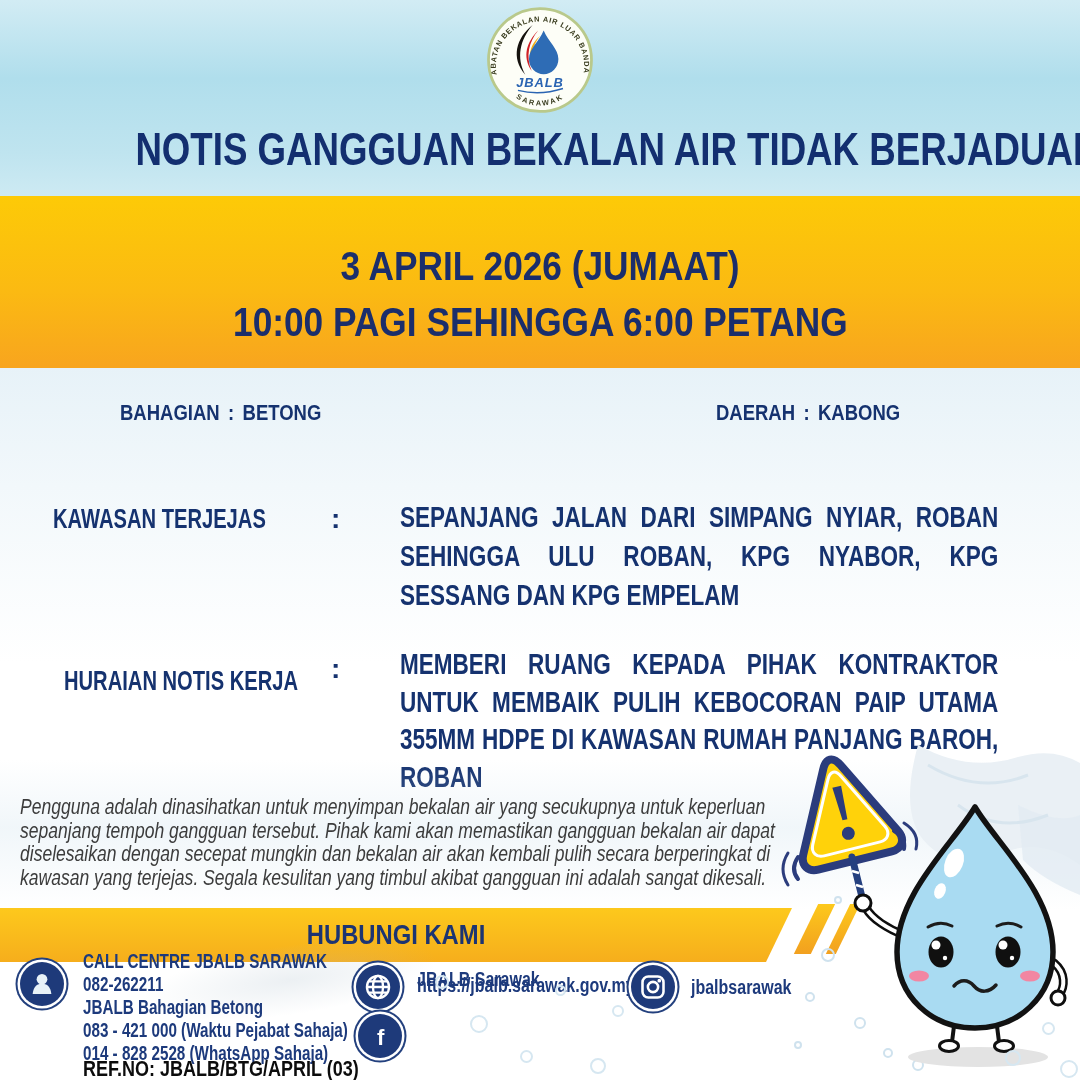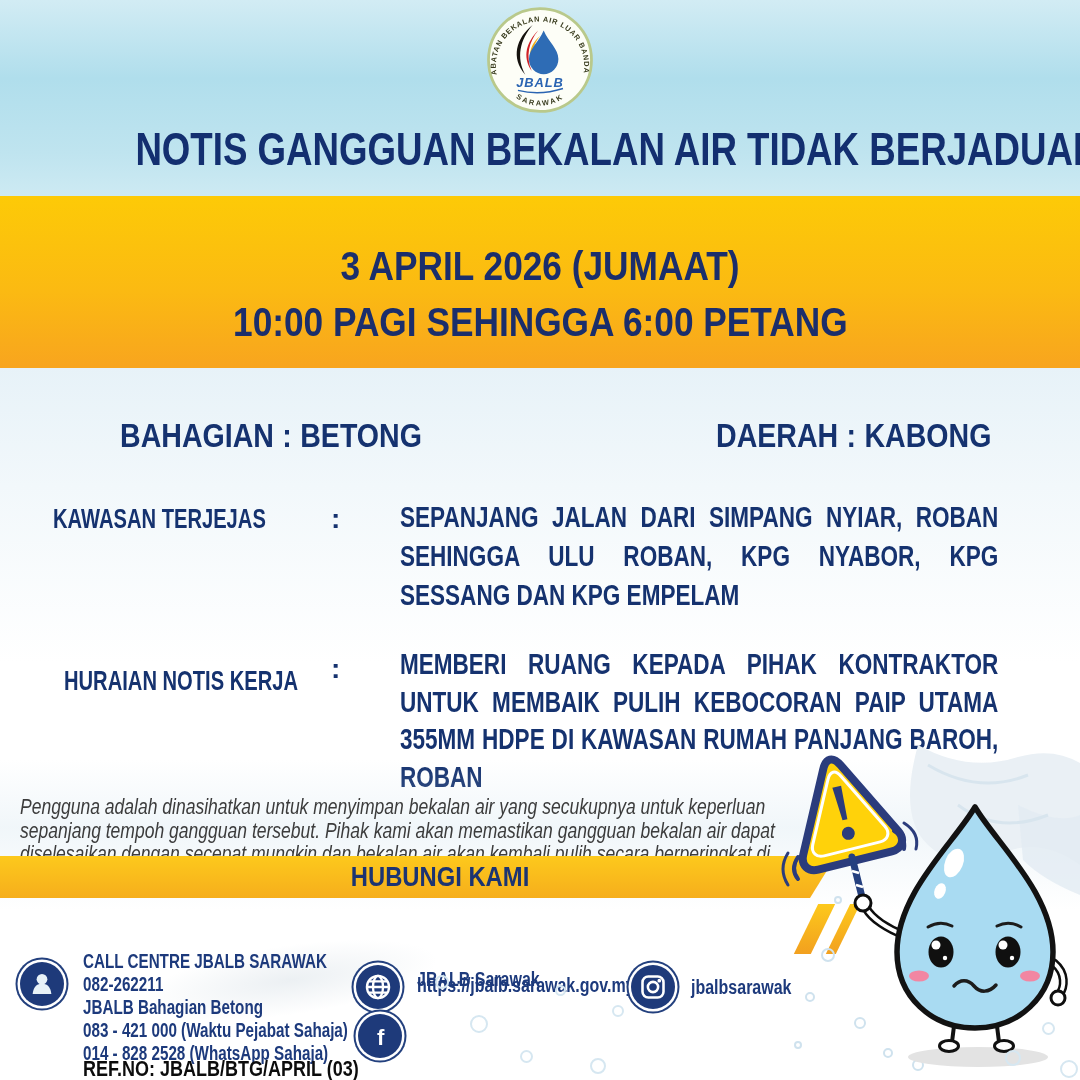--- a/index.html
+++ b/index.html
@@ -19,38 +19,38 @@
   .band{position:absolute;left:0;top:196px;width:1080px;height:196px;
         background:linear-gradient(180deg,#fdca07 0%,#fbba12 48%,#f79e22 100%);
         display:flex;flex-direction:column;align-items:center;justify-content:center;gap:9px;
         color:#1b2e6b;font-weight:bold;font-size:41px;}
   .band div{white-space:nowrap;}
 
   
   .info{position:absolute;left:0;top:368px;width:1080px;height:537px;
         background:linear-gradient(180deg,#e7f2f8 0%,#f2f8fb 22%,#ffffff 55%);}
   .navy{color:#15326f;font-weight:bold;}
-  .region-item{position:absolute;top:416px;font-size:34px;}
+  .region-item{position:absolute;top:400px;font-size:22px;}
   .sep{margin:0 10px;}
   .lbl{position:absolute;font-size:28px;white-space:nowrap;}
   .colon{position:absolute;left:331px;font-size:28px;}
   .val{position:absolute;left:400px;width:770px;transform:scaleX(0.777);transform-origin:0 0;
        font-size:29px;line-height:39px;text-align:justify;color:#15326f;font-weight:bold;}
 
   .splash-band{position:absolute;left:0;top:760px;width:1080px;height:150px;
         background:linear-gradient(180deg,rgba(203,224,236,0) 0%,rgba(203,224,236,.28) 45%,rgba(203,224,236,0) 100%);}
   .advisory{position:absolute;left:20px;top:796px;width:935px;transform:scaleX(0.815);transform-origin:0 0;
         font-style:italic;color:#3c3c3c;font-size:21.5px;line-height:23.6px;font-weight:normal;}
 
   
-  .bar{position:absolute;left:0;top:856px;width:792px;height:42px;
+  .bar{position:absolute;left:0;top:908px;width:792px;height:54px;
        background:linear-gradient(180deg,#fdc91c 0%,#f6ae1c 100%);
        clip-path:polygon(0 0,100% 0,calc(100% - 26px) 100%,0 100%);
        display:flex;align-items:center;justify-content:center;
-       color:#1c3472;font-weight:bold;font-size:28px;padding-left:44px;}
+       color:#1c3472;font-weight:bold;font-size:28px;}
   .stripe{position:absolute;top:904px;height:50px;background:linear-gradient(180deg,#fdc91c,#f2a01f);transform:skewX(-26deg);}
   .stripe.s1{left:806px;width:17px;}
   .stripe.s2{left:838px;width:10px;}
 
   
   .watermark{position:absolute;left:140px;top:945px;width:300px;height:70px;border-radius:50%;
        background:radial-gradient(ellipse at center,rgba(178,195,207,.25),rgba(178,195,207,0) 70%);transform:rotate(-8deg);}
   .icn{position:absolute;width:44px;height:44px;border-radius:50%;background:#1e3a7a;
        display:flex;align-items:center;justify-content:center;
        box-shadow:0 0 0 2.5px #ffffff,0 0 0 4.5px #23407e;}

